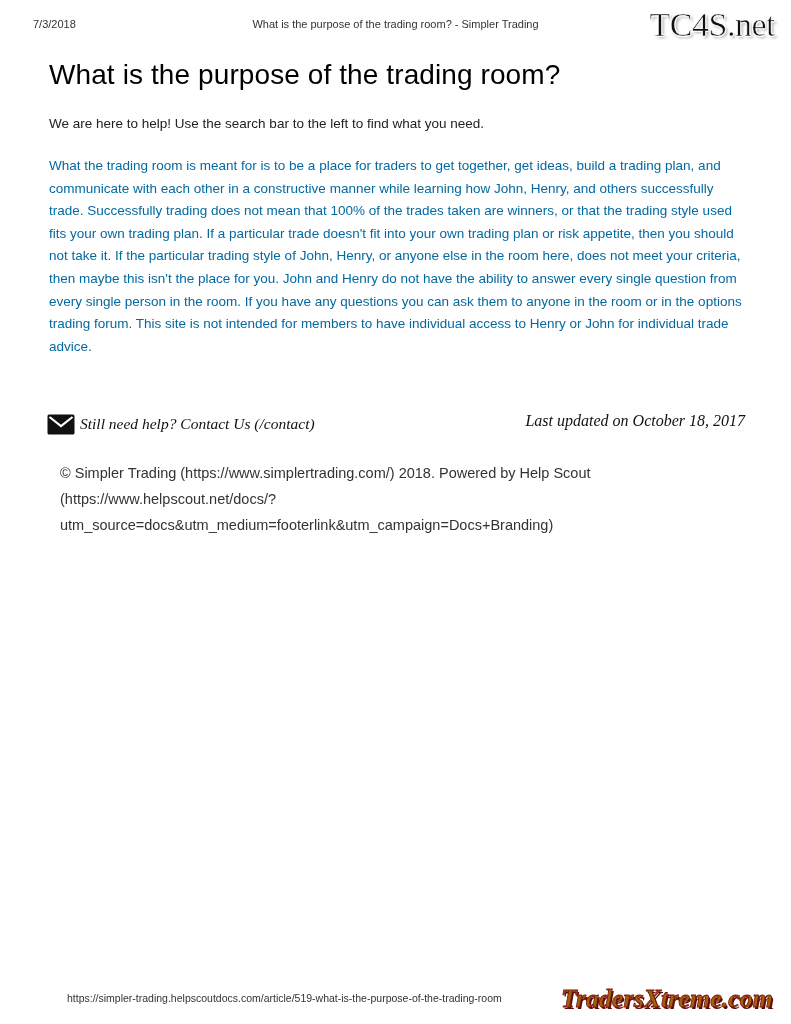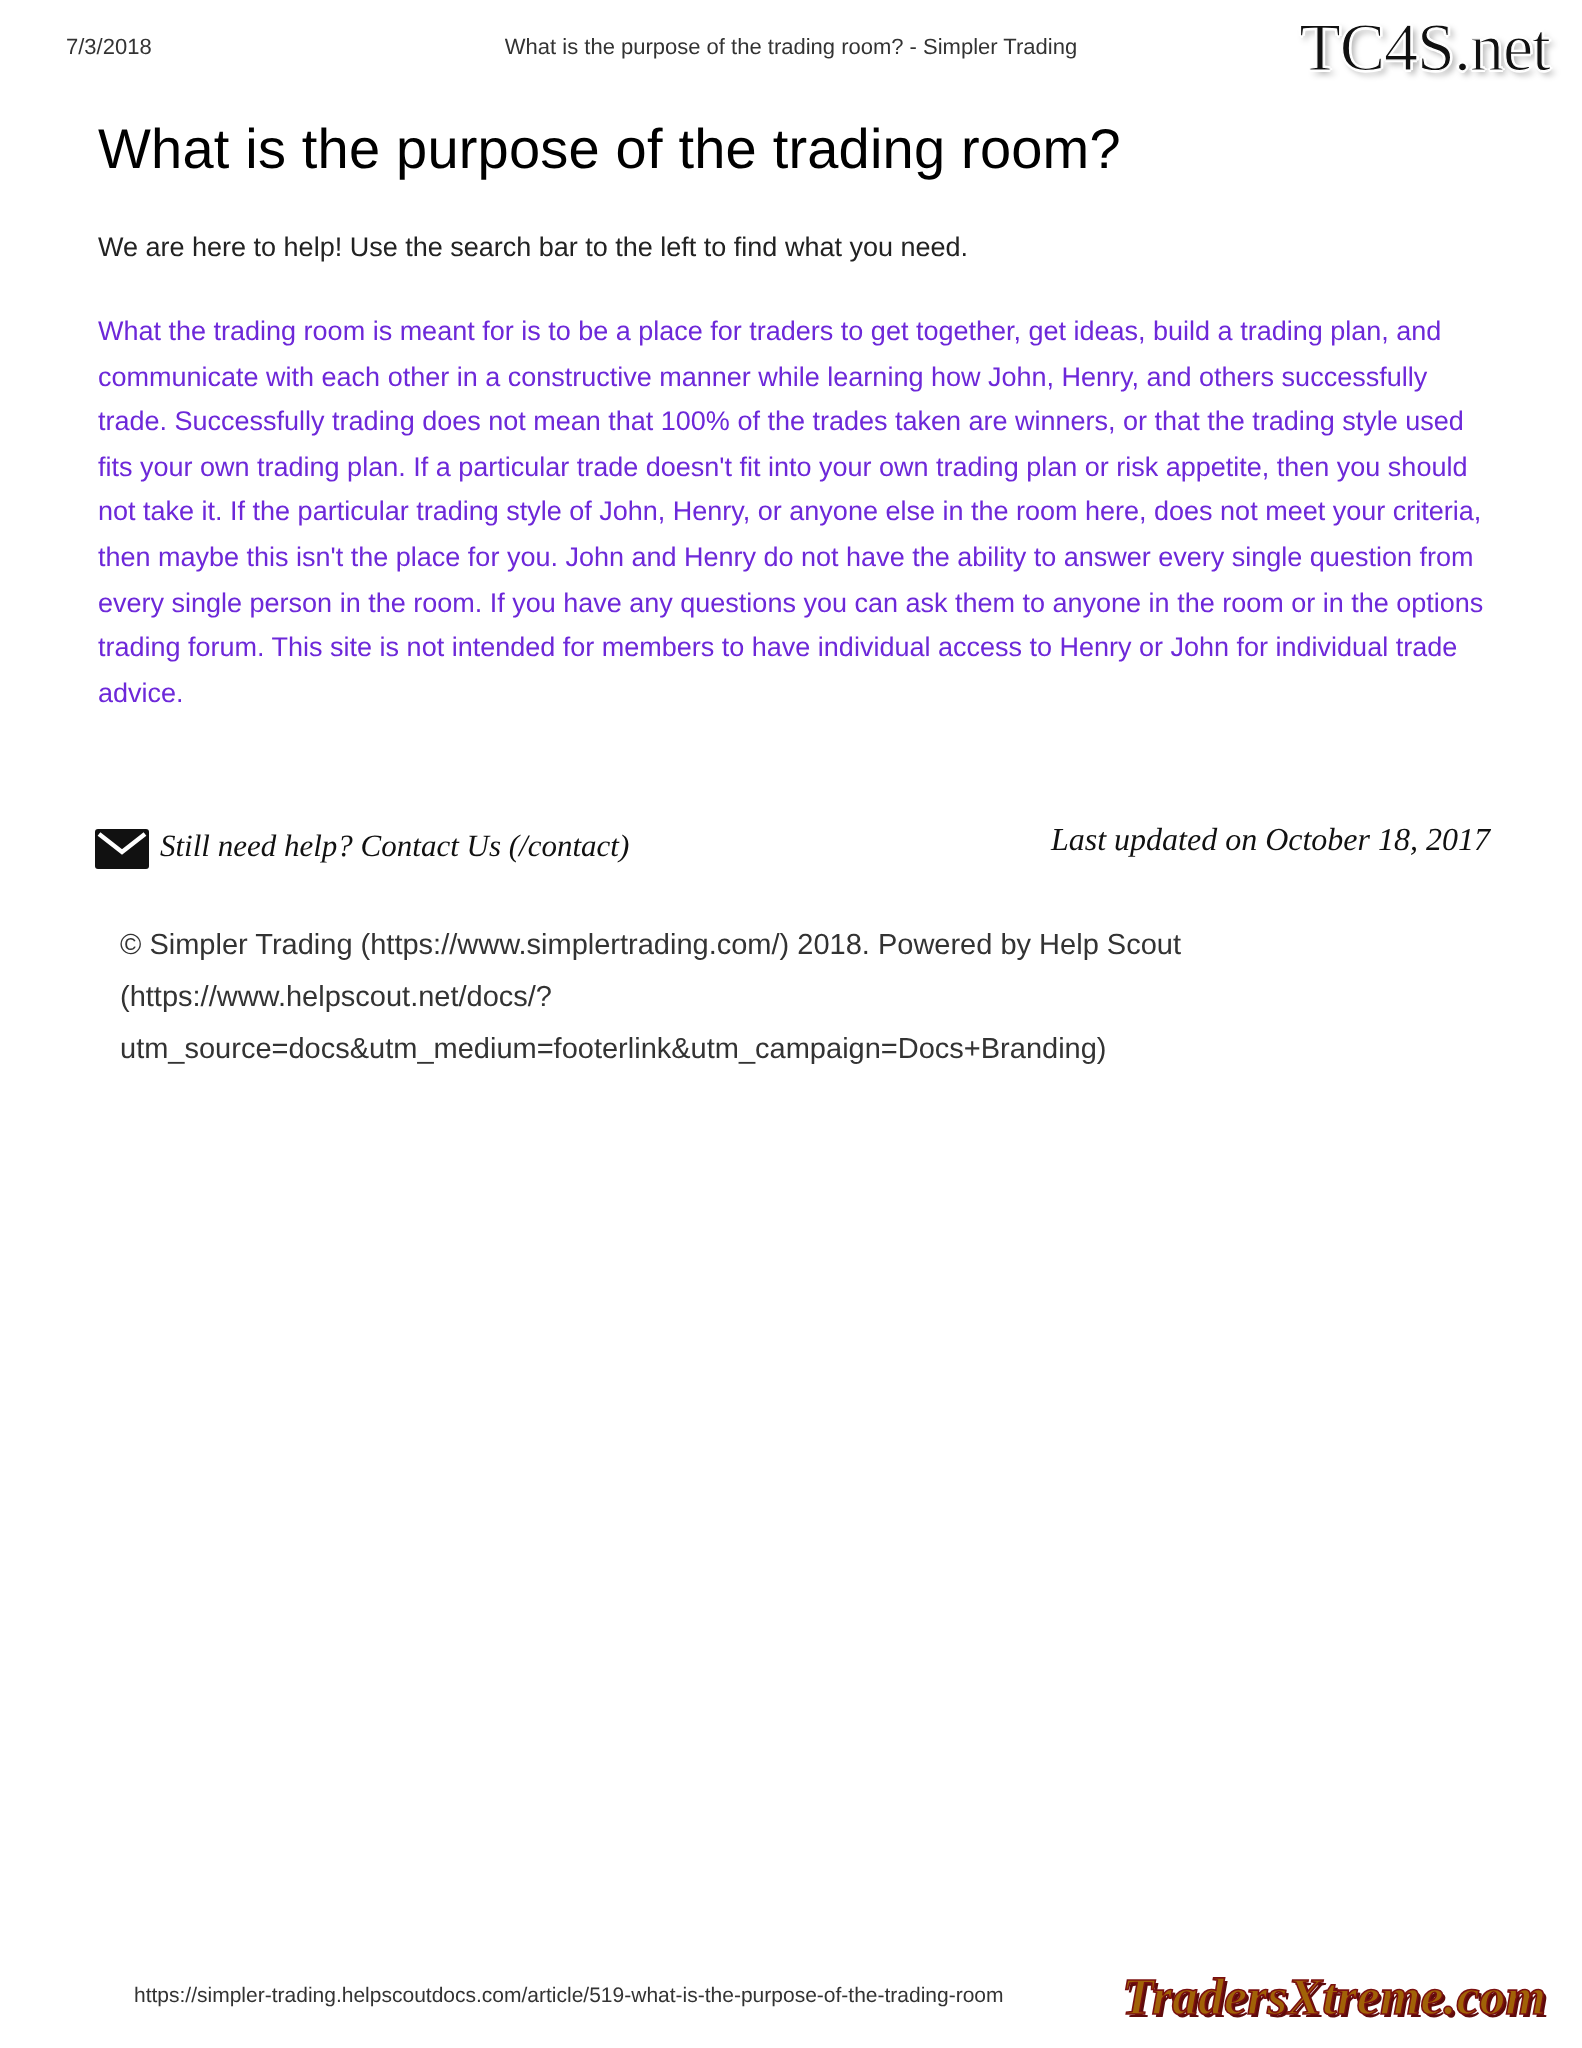--- a/index.html
+++ b/index.html
@@ -80,21 +80,21 @@
   p.lead {
     margin: 23px 0 0 0;
     font-size: 13.5px;
     line-height: 18px;
     color: #222;
   }
   p.body-text {
     margin: 22px 5px 0 0;
     font-size: 13.5px;
     line-height: 22.6px;
-    color: #6d28d9;
+    color: #0369a1;
     width: 696px;
     text-align: left;
   }
 
   
   .contact-row {
     position: absolute;
     left: 47px;
     top: 408px;
     width: 700px;

